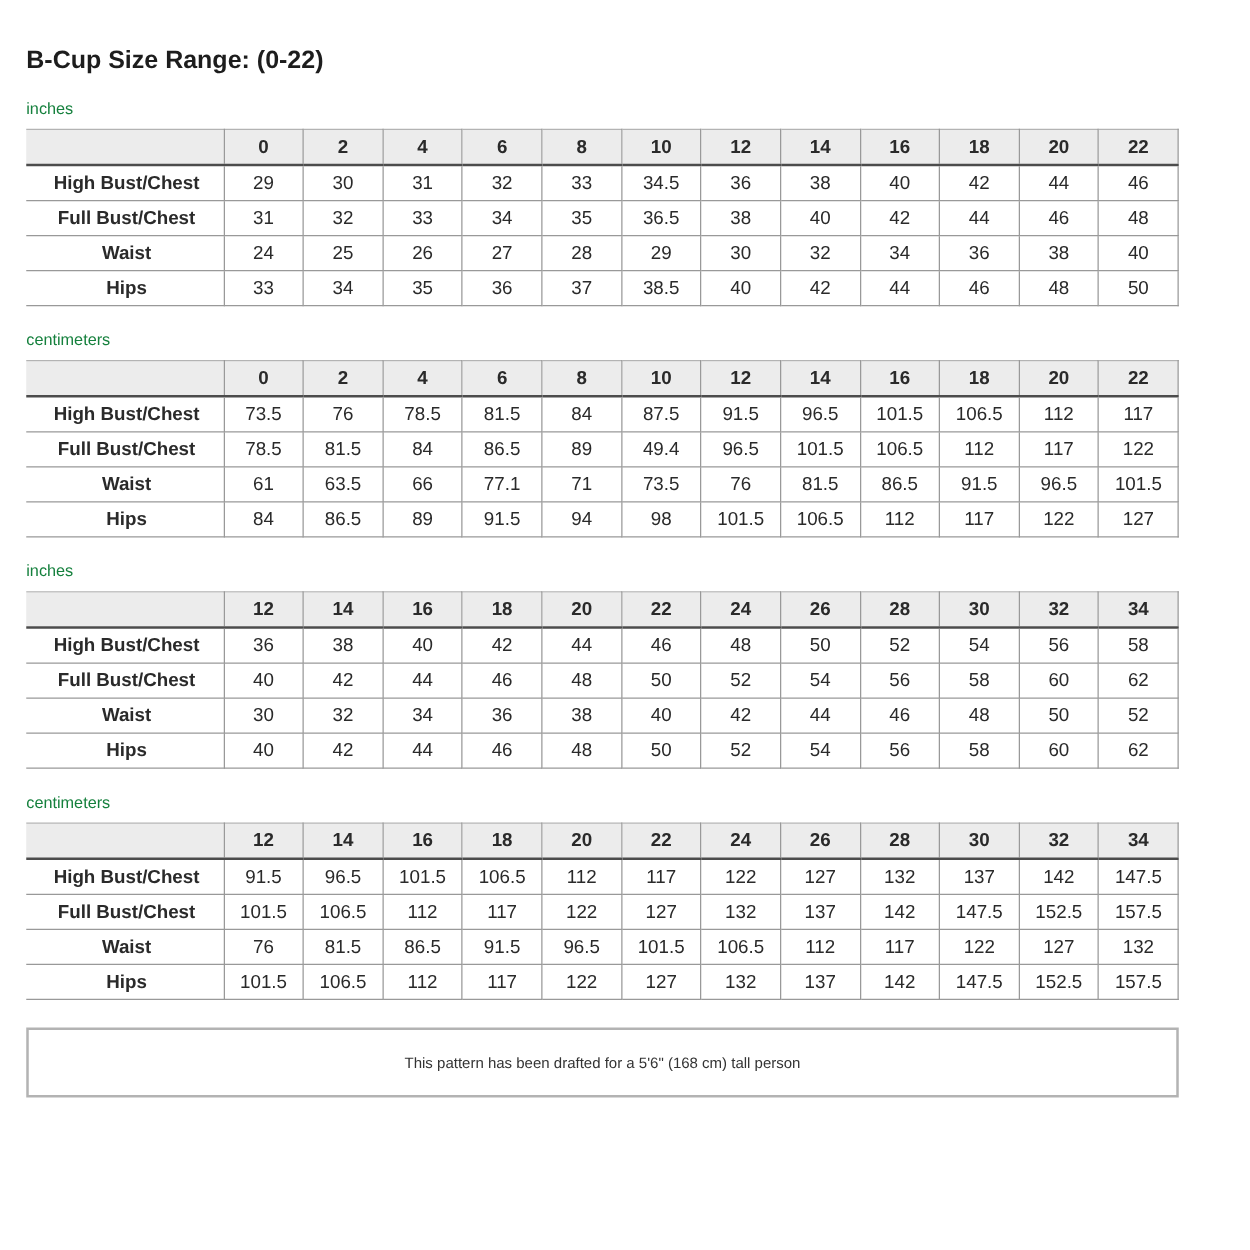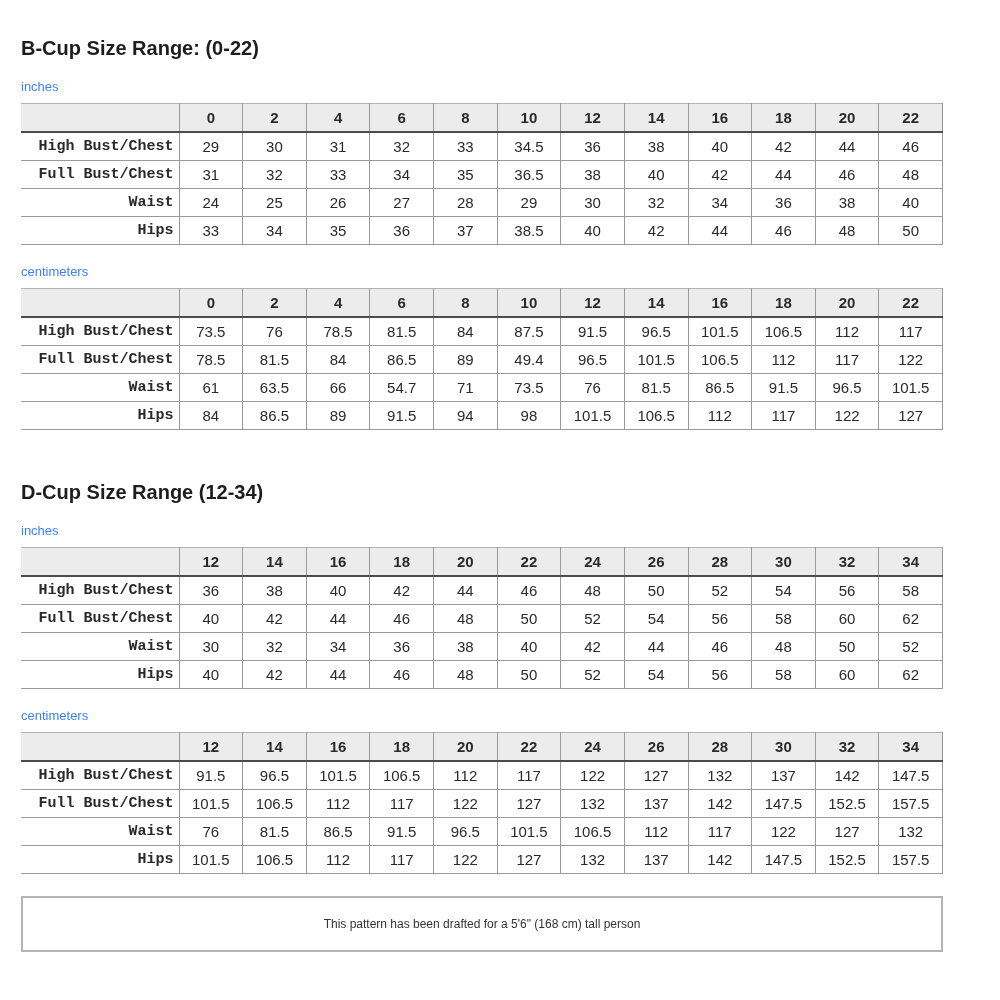--- a/index.html
+++ b/index.html
@@ -16,21 +16,21 @@
     line-height: 24px;
     font-weight: 700;
     color: #1d1d1d;
     margin: 0;
   }
   .section + .section h2.section-title { margin-top: 50px; }
 
   .unit-label {
     font-size: 13px;
     line-height: 17px;
-    color: #3b82f6;
+    color: #15803d;
     margin: 18px 0 8px 0;
   }
 
   table.size-table {
     width: 100%;
     border-collapse: collapse;
     table-layout: fixed;
     border-top: 1px solid #b3b3b3;
   }
   .size-table th, .size-table td {
@@ -44,25 +44,24 @@
     white-space: nowrap;
   }
   .size-table th:first-child, .size-table td:first-child { border-left: none; }
   .size-table thead th {
     background: #ececec;
     font-weight: 700;
     border-top: 1px solid #b3b3b3;
     border-bottom: 2px solid #4c4c4c;
   }
   .size-table th.row-label {
-    text-align: right;
+    text-align: center;
     font-weight: 700;
     padding-left: 8px;
     width: 158px;
-    font-family: Liberation Mono, monospace;
   }
   .size-table tbody th.row-label { background: #ffffff; }
   .size-table tbody tr { border-bottom: 1px solid #8c8c8c; }
 
   .note-box {
     margin-top: 22px;
     border: 2px solid #b3b3b3;
     padding: 15px 10px;
     text-align: center;
   }
@@ -211,21 +210,21 @@
             <td>106.5</td>
             <td>112</td>
             <td>117</td>
             <td>122</td>
           </tr>
           <tr>
             <th class="row-label">Waist</th>
             <td>61</td>
             <td>63.5</td>
             <td>66</td>
-            <td>54.7</td>
+            <td>77.1</td>
             <td>71</td>
             <td>73.5</td>
             <td>76</td>
             <td>81.5</td>
             <td>86.5</td>
             <td>91.5</td>
             <td>96.5</td>
             <td>101.5</td>
           </tr>
           <tr>
@@ -241,21 +240,20 @@
             <td>112</td>
             <td>117</td>
             <td>122</td>
             <td>127</td>
           </tr>
         </tbody>
       </table>
   </section>
 
   <section class="section">
-    <h2 class="section-title">D-Cup Size Range (12-34)</h2>
 
     <div class="unit-label">inches</div>
     <table class="size-table">
         <thead>
           <tr>
             <th class="row-label"></th>
             <th>12</th>
             <th>14</th>
             <th>16</th>
             <th>18</th>

